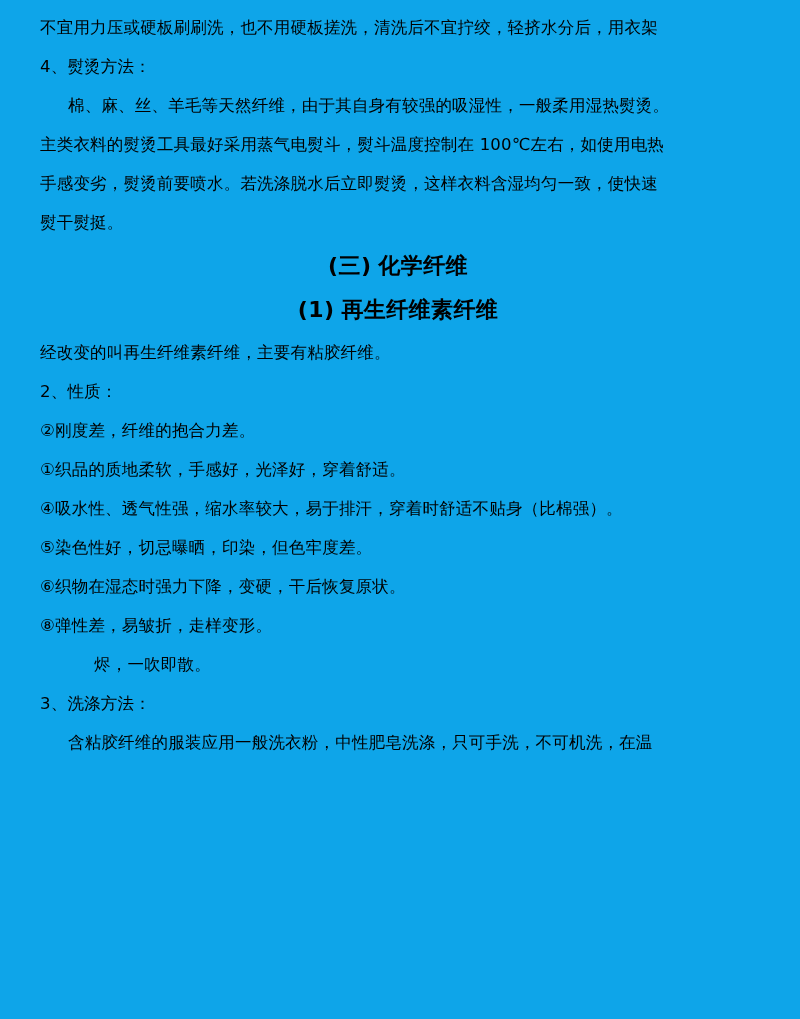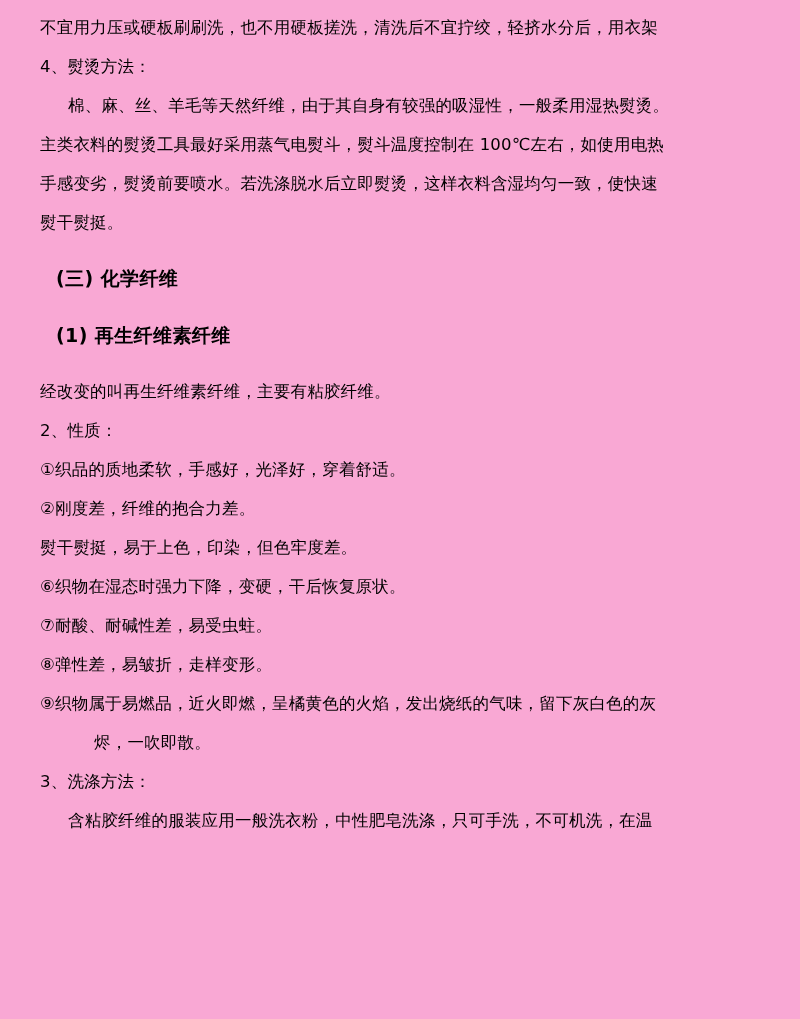--- a/index.html
+++ b/index.html
@@ -11,38 +11,39 @@
     width: 800px;
     min-height: 1019px;
     font-family: "DejaVu Sans", "Liberation Sans", sans-serif;
     color: #000000;
   }
   .page {
     width: 800px;
     min-height: 1019px;
     box-sizing: border-box;
     padding: 8px 44px 0 40px;
-    background: #f9a8d4;
+    background: #0ea5e9;
   }
   .line {
     font-size: 16.5px;
     line-height: 39px;
     letter-spacing: 0.2px;
     white-space: pre-wrap;
     word-break: break-all;
     margin: 0;
   }
   .indent-2 { padding-left: 28px; }
   .indent-3 { padding-left: 54px; }
   .heading {
-    font-size: 19px;
+    font-size: 22px;
     line-height: 41px;
     font-weight: bold;
-    margin: 16px;
+    margin: 3px;
     letter-spacing: 0.4px;
+    text-align: center;
   }
   .heading .marker {
     display: inline-block;
     margin-right: 7px;
   }
 </style>
 </head>
 <body>
 
 <div class="page">
@@ -58,25 +59,24 @@
     <span class="marker">(三)</span><span>化学纤维</span>
   </p>
 
   <p class="heading">
     <span class="marker">(1)</span><span>再生纤维素纤维</span>
   </p>
 
   <p class="line">经改变的叫再生纤维素纤维，主要有粘胶纤维。</p>
   <p class="line">2、性质：</p>
 
+  <p class="line">②刚度差，纤维的抱合力差。</p>
   <p class="line">①织品的质地柔软，手感好，光泽好，穿着舒适。</p>
-  <p class="line">②刚度差，纤维的抱合力差。</p>
-  <p class="line">熨干熨挺，易于上色，印染，但色牢度差。</p>
+  <p class="line">④吸水性、透气性强，缩水率较大，易于排汗，穿着时舒适不贴身（比棉强）。</p>
+  <p class="line">⑤染色性好，切忌曝晒，印染，但色牢度差。</p>
   <p class="line">⑥织物在湿态时强力下降，变硬，干后恢复原状。</p>
-  <p class="line">⑦耐酸、耐碱性差，易受虫蛀。</p>
   <p class="line">⑧弹性差，易皱折，走样变形。</p>
-  <p class="line">⑨织物属于易燃品，近火即燃，呈橘黄色的火焰，发出烧纸的气味，留下灰白色的灰</p>
   <p class="line indent-3">烬，一吹即散。</p>
 
   <p class="line">3、洗涤方法：</p>
   <p class="line indent-2">含粘胶纤维的服装应用一般洗衣粉，中性肥皂洗涤，只可手洗，不可机洗，在温</p>
 
 </div>
 
 </body></html>

